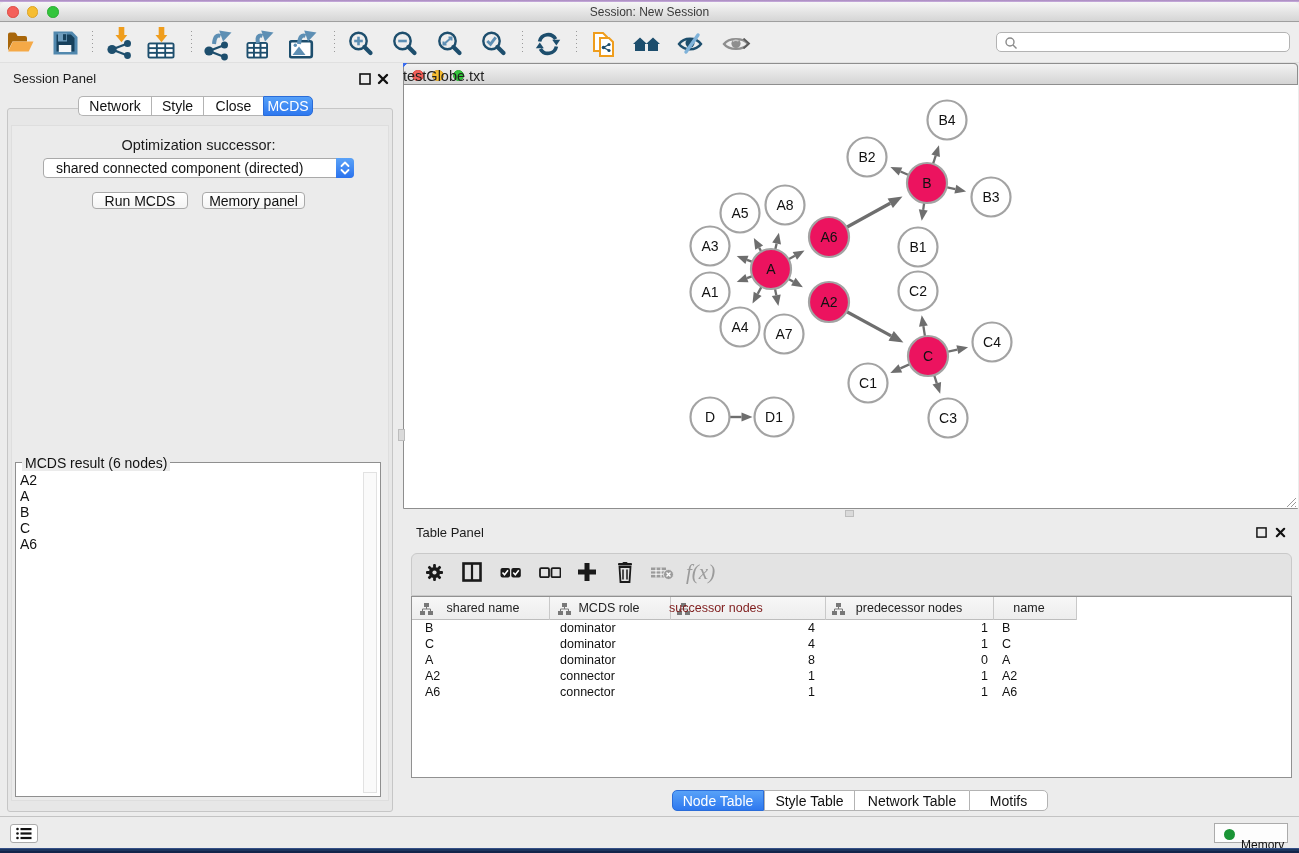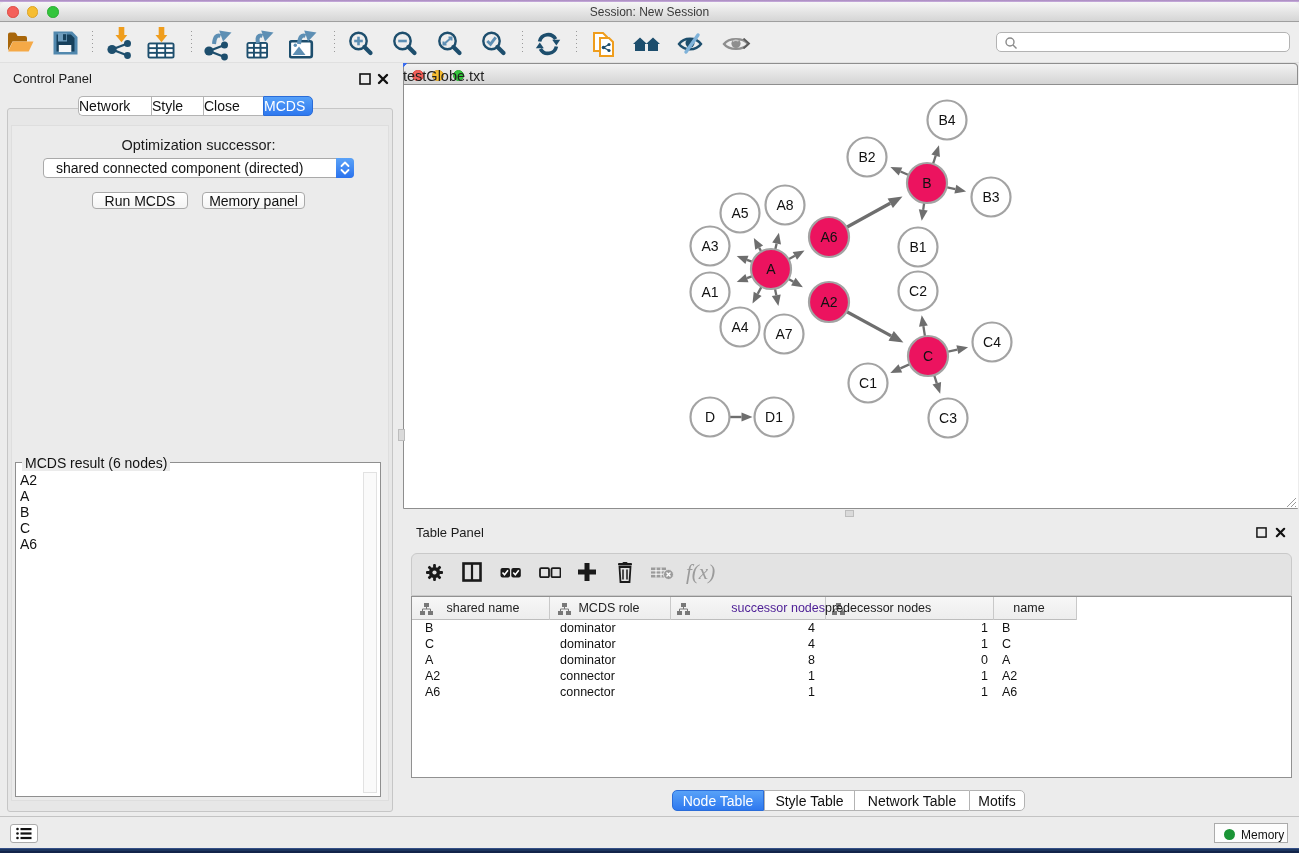--- a/index.html
+++ b/index.html
@@ -1,21 +1,21 @@
 <!DOCTYPE html>
 <html><head><meta charset="utf-8">
 <style>
 *{margin:0;padding:0;box-sizing:border-box}
 html,body{width:1299px;height:853px;overflow:hidden}
 body{font-family:"Liberation Sans",sans-serif;background:#ececec;position:relative}
 .abs{position:absolute}
 .tl{border-radius:50%;width:11.5px;height:11.5px;position:absolute;top:6px}
 .icon{position:absolute;top:30px}
 .sep{position:absolute;top:31px;height:24px;width:1px;background-image:repeating-linear-gradient(to bottom,#9a9a9a 0 1.5px,transparent 1.5px 4px)}
-.tab{position:absolute;top:96px;height:20px;background:#fff;border:1px solid #b3b3b3;border-right:none;color:#111;font-size:14px;text-align:left;line-height:19px}
+.tab{position:absolute;top:96px;height:20px;background:#fff;border:1px solid #b3b3b3;border-right:none;color:#111;font-size:14px;text-align:center;line-height:19px}
 .btn{position:absolute;background:linear-gradient(#ffffff,#f4f4f4);border:1px solid #a9a9a9;border-radius:4px;font-size:14px;color:#111;text-align:center}
 .btab{position:absolute;top:790px;height:21px;background:#fff;border:1px solid #b3b3b3;border-right:none;color:#111;font-size:14px;text-align:center;line-height:20px}
 </style></head>
 <body>
 
 <div class="abs" style="left:0;top:0;width:1299px;height:2px;background:linear-gradient(#a788bd,#c9aede)"></div>
 <div class="abs" style="left:0;top:2px;width:1299px;height:20px;background:linear-gradient(#f6f6f6,#d5d5d5);border-bottom:1px solid #9f9f9f;border-radius:5px 5px 0 0"></div>
 <div class="tl" style="left:7px;background:#f4605a;border:1px solid #dd4840"></div>
 <div class="tl" style="left:26.5px;background:#f6bd31;border:1px solid #dda325"></div>
 <div class="tl" style="left:47px;background:#33c53c;border:1px solid #27ab2f"></div>
@@ -148,21 +148,21 @@
 <div class="sep" style="left:334px"></div>
 <div class="sep" style="left:522px"></div>
 <div class="sep" style="left:576px"></div>
 <div class="abs" style="left:996px;top:32px;width:294px;height:20px;background:#fff;border:1px solid #b3b3b3;border-radius:5px">
 <svg width="14" height="14" style="position:absolute;left:7px;top:3px" viewBox="0 0 14 14">
       <circle cx="6" cy="6" r="4" fill="none" stroke="#8a8a8a" stroke-width="1.4"></circle>
       <line x1="9" y1="9" x2="12.5" y2="12.5" stroke="#8a8a8a" stroke-width="1.4"></line>
     </svg>
 </div>
 
-<div class="abs" style="left:13px;top:71px;font-size:13px;color:#1c1c1c">Control Panel</div>
+<div class="abs" style="left:13px;top:71px;font-size:13px;color:#1c1c1c">Session Panel</div>
 <svg class="abs" style="left:359px;top:73px" width="12" height="12" viewBox="0 0 12 12">
     <rect x="1" y="1" width="10" height="10" fill="none" stroke="#111" stroke-width="1.6"></rect>
   </svg>
 <svg class="abs" style="left:377px;top:73px" width="12" height="12" viewBox="0 0 12 12">
     <path d="M2 2 L10 10 M10 2 L2 10" stroke="#111" stroke-width="2.4" stroke-linecap="round"></path>
   </svg>
 <div class="abs" style="left:7px;top:108px;width:386px;height:704px;background:#e7e7e7;border:1px solid #c6c6c6;border-radius:3px"></div>
 <div class="abs" style="left:11px;top:125px;width:378px;height:676px;background:#ebebeb;border:1px solid #dedede"></div>
 <div class="tab" style="left:78px;width:73px;border-radius:5px 0 0 5px">Network</div>
 <div class="tab" style="left:151px;width:52px">Style</div>
@@ -389,22 +389,22 @@
       <g fill="#787878">
         <rect x="4" y="0" width="5" height="4"></rect>
         <rect x="0" y="8" width="5" height="4"></rect>
         <rect x="8" y="8" width="5" height="4"></rect>
       </g>
       <path d="M6.5 4 v2 M2.5 8 v-2 h8 v2" stroke="#787878" stroke-width="1" fill="none"></path>
     </svg>
   </div>
 <div class="abs" style="left:417px;top:601px;width:132px;text-align:center;font-size:12.5px;color:#222">shared name</div>
 <div class="abs" style="left:548px;top:601px;width:122px;text-align:center;font-size:12.5px;color:#222">MCDS role</div>
-<div class="abs" style="left:669px;top:601px;width:156px;text-align:right;font-size:12.5px;color:#4c1d95">successor nodes</div>
-<div class="abs" style="left:825px;top:601px;width:168px;text-align:left;font-size:12.5px;color:#222">predecessor nodes</div>
+<div class="abs" style="left:669px;top:601px;width:156px;text-align:left;font-size:12.5px;color:#7f1d1d">successor nodes</div>
+<div class="abs" style="left:825px;top:601px;width:168px;text-align:center;font-size:12.5px;color:#222">predecessor nodes</div>
 <div class="abs" style="left:982px;top:601px;width:94px;text-align:center;font-size:12.5px;color:#222">name</div>
 <div class="abs" style="left:425px;top:621px;font-size:12.5px;color:#111">B</div>
 <div class="abs" style="left:560px;top:621px;font-size:12.5px;color:#111">dominator</div>
 <div class="abs" style="left:700px;top:621px;width:115px;text-align:right;font-size:12.5px;color:#111">4</div>
 <div class="abs" style="left:870px;top:621px;width:118px;text-align:right;font-size:12.5px;color:#111">1</div>
 <div class="abs" style="left:1002px;top:621px;font-size:12.5px;color:#111">B</div>
 <div class="abs" style="left:425px;top:637px;font-size:12.5px;color:#111">C</div>
 <div class="abs" style="left:560px;top:637px;font-size:12.5px;color:#111">dominator</div>
 <div class="abs" style="left:700px;top:637px;width:115px;text-align:right;font-size:12.5px;color:#111">4</div>
 <div class="abs" style="left:870px;top:637px;width:118px;text-align:right;font-size:12.5px;color:#111">1</div>
@@ -421,30 +421,30 @@
 <div class="abs" style="left:1002px;top:669px;font-size:12.5px;color:#111">A2</div>
 <div class="abs" style="left:425px;top:685px;font-size:12.5px;color:#111">A6</div>
 <div class="abs" style="left:560px;top:685px;font-size:12.5px;color:#111">connector</div>
 <div class="abs" style="left:700px;top:685px;width:115px;text-align:right;font-size:12.5px;color:#111">1</div>
 <div class="abs" style="left:870px;top:685px;width:118px;text-align:right;font-size:12.5px;color:#111">1</div>
 <div class="abs" style="left:1002px;top:685px;font-size:12.5px;color:#111">A6</div>
 
 <div class="btab" style="left:672px;width:92px;border-radius:5px 0 0 5px;background:linear-gradient(#58a2f8,#2e78ef);color:#fff;border:1px solid #2a6cd8">Node Table</div>
 <div class="btab" style="left:764px;width:90px">Style Table</div>
 <div class="btab" style="left:854px;width:115px">Network Table</div>
-<div class="btab" style="left:969px;width:56px;border-right:1px solid #b3b3b3;border-radius:0 5px 5px 0">Motifs</div>
+<div class="btab" style="left:969px;width:79px;border-right:1px solid #b3b3b3;border-radius:0 5px 5px 0">Motifs</div>
 
 <div class="abs" style="left:0;top:816px;width:1299px;height:31px;background:#ececec;border-top:1px solid #c3c3c3"></div>
 <div class="abs" style="left:10px;top:824px;width:28px;height:19px;background:#fff;border:1px solid #ababab;border-radius:3px">
 <svg width="16" height="13" style="position:absolute;left:5px;top:2px" viewBox="0 0 16 13">
       <circle cx="1.5" cy="2" r="1.3" fill="#111"></circle>
       <circle cx="1.5" cy="6.5" r="1.3" fill="#111"></circle>
       <circle cx="1.5" cy="11" r="1.3" fill="#111"></circle>
       <rect x="4.5" y="1" width="11" height="2.2" fill="#111"></rect>
       <rect x="4.5" y="5.4" width="11" height="2.2" fill="#111"></rect>
       <rect x="4.5" y="9.9" width="11" height="2.2" fill="#111"></rect>
     </svg>
 </div>
 <div class="abs" style="left:1214px;top:823px;width:74px;height:20px;background:#fdfdfd;border:1px solid #ababab;font-size:12px;color:#111">
 <div style="position:absolute;left:9px;top:4.5px;width:11px;height:11px;border-radius:50%;background:#1a9436"></div>
-<span style="position:absolute;left:26px;top:4px">Memory</span>
+<span style="position:absolute;left:26px;top:14px">Memory</span>
 </div>
 <div class="abs" style="left:0;top:848px;width:1299px;height:5px;background:linear-gradient(180deg,#355087 0 1px,#1c355e 1px 3px,#12244a 3px)"></div>
 
 </body></html>

